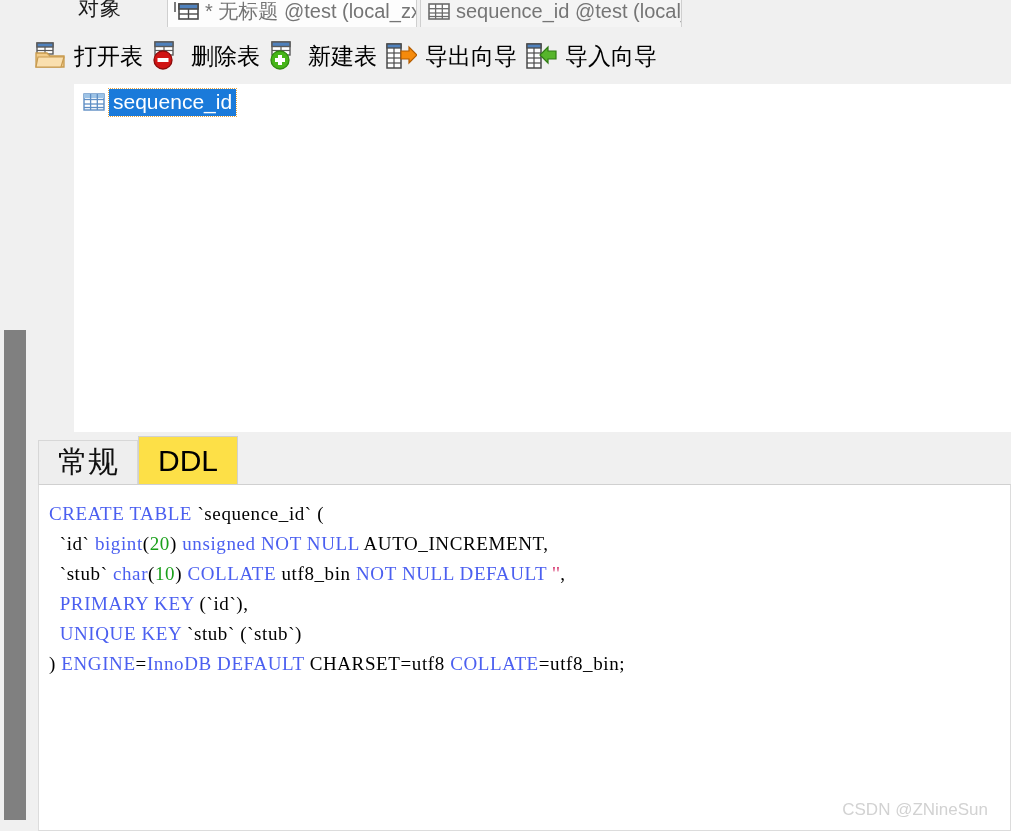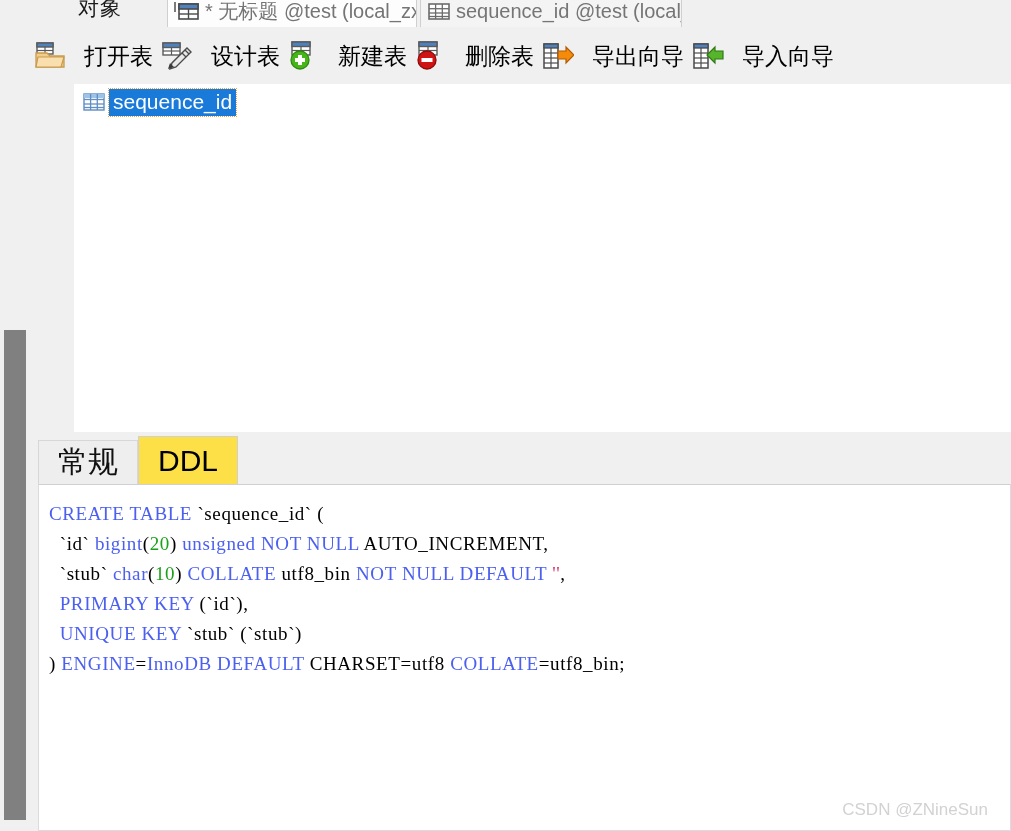--- a/index.html
+++ b/index.html
@@ -89,21 +89,21 @@
     display: flex;
     align-items: center;
     height: 40px;
     padding: 0 6px 0 2px;
     cursor: default;
     white-space: nowrap;
   }
   .tb-label {
     font-size: 23px;
     color: #000;
-    margin-left: 18px;
+    margin-left: 8px;
     line-height: 40px;
     white-space: nowrap;
   }
 
   
   .listpane {
     position: absolute;
     left: 30px; top: 84px;
     width: 981px; height: 348px;
     background: #ffffff;
@@ -255,63 +255,48 @@
           <rect x="3" y="2" width="16" height="4" fill="#4f81bd" stroke="#5a5a5a" stroke-width="1.4"></rect>
           <line x1="3" y1="9.5" x2="19" y2="9.5" stroke="#5a5a5a" stroke-width="1.2"></line>
           <line x1="11" y1="6" x2="11" y2="13" stroke="#5a5a5a" stroke-width="1.2"></line>
           <path d="M2 12 h11 l3 3 h14 v11 H2 Z" fill="#f2cc8a" stroke="#c79a4e" stroke-width="1.3"></path>
           <path d="M4 16 h26 l-3 10 H2 Z" fill="#fadfae" stroke="#c79a4e" stroke-width="1.2"></path>
         </svg>
       </span>
       <span class="tb-label">打开表</span>
     </div>
 
-    <div class="tb-btn">
-      <span class="icn">
-        <svg width="32" height="30" viewBox="0 0 32 30">
-          <rect x="2" y="2" width="17" height="12" fill="#ffffff" stroke="#5a5a5a" stroke-width="1.4"></rect>
-          <rect x="2" y="2" width="17" height="4.5" fill="#4f81bd" stroke="#5a5a5a" stroke-width="1.4"></rect>
-          <line x1="2" y1="10" x2="19" y2="10" stroke="#5a5a5a" stroke-width="1.2"></line>
-          <line x1="10.5" y1="6.5" x2="10.5" y2="14" stroke="#5a5a5a" stroke-width="1.2"></line>
-          <path d="M26 7 l4 4 -15 15 -6 2 2 -6 Z" fill="#e9e9e9" stroke="#4a4a4a" stroke-width="1.4"></path>
-          <path d="M9 22 l-2 6 6 -2 Z" fill="#3a3a3a"></path>
-          <line x1="24" y1="9" x2="28" y2="13" stroke="#4a4a4a" stroke-width="1.2"></line>
-          <line x1="21" y1="12" x2="25" y2="16" stroke="#4a4a4a" stroke-width="1.2"></line>
-        </svg>
-      </span>
-      <span class="tb-label">设计表</span>
+
+    <div class="tb-btn">
+      <span class="icn">
+        <svg width="32" height="30" viewBox="0 0 32 30">
+          <rect x="4" y="1" width="18" height="13" fill="#ffffff" stroke="#5a5a5a" stroke-width="1.4"></rect>
+          <rect x="4" y="1" width="18" height="4.5" fill="#4f81bd" stroke="#5a5a5a" stroke-width="1.4"></rect>
+          <line x1="4" y1="9.5" x2="22" y2="9.5" stroke="#5a5a5a" stroke-width="1.2"></line>
+          <line x1="13" y1="5.5" x2="13" y2="14" stroke="#5a5a5a" stroke-width="1.2"></line>
+          <circle cx="12" cy="19" r="9" fill="#d01414" stroke="#8c0b0b" stroke-width="1.3"></circle>
+          <rect x="6.5" y="17" width="11" height="4" fill="#ffffff"></rect>
+        </svg>
+      </span>
+      <span class="tb-label">删除表</span>
     </div>
 
     <div class="tb-btn">
       <span class="icn">
         <svg width="32" height="30" viewBox="0 0 32 30">
           <rect x="4" y="1" width="18" height="13" fill="#ffffff" stroke="#5a5a5a" stroke-width="1.4"></rect>
           <rect x="4" y="1" width="18" height="4.5" fill="#4f81bd" stroke="#5a5a5a" stroke-width="1.4"></rect>
           <line x1="4" y1="9.5" x2="22" y2="9.5" stroke="#5a5a5a" stroke-width="1.2"></line>
           <line x1="13" y1="5.5" x2="13" y2="14" stroke="#5a5a5a" stroke-width="1.2"></line>
           <circle cx="12" cy="19" r="9" fill="#46b518" stroke="#2f8a0f" stroke-width="1.3"></circle>
           <rect x="7" y="17" width="10" height="4" fill="#ffffff"></rect>
           <rect x="10" y="14" width="4" height="10" fill="#ffffff"></rect>
         </svg>
       </span>
       <span class="tb-label">新建表</span>
-    </div>
-
-    <div class="tb-btn">
-      <span class="icn">
-        <svg width="32" height="30" viewBox="0 0 32 30">
-          <rect x="4" y="1" width="18" height="13" fill="#ffffff" stroke="#5a5a5a" stroke-width="1.4"></rect>
-          <rect x="4" y="1" width="18" height="4.5" fill="#4f81bd" stroke="#5a5a5a" stroke-width="1.4"></rect>
-          <line x1="4" y1="9.5" x2="22" y2="9.5" stroke="#5a5a5a" stroke-width="1.2"></line>
-          <line x1="13" y1="5.5" x2="13" y2="14" stroke="#5a5a5a" stroke-width="1.2"></line>
-          <circle cx="12" cy="19" r="9" fill="#d01414" stroke="#8c0b0b" stroke-width="1.3"></circle>
-          <rect x="6.5" y="17" width="11" height="4" fill="#ffffff"></rect>
-        </svg>
-      </span>
-      <span class="tb-label">删除表</span>
     </div>
 
     <div class="tb-btn">
       <span class="icn">
         <svg width="32" height="30" viewBox="0 0 32 30">
           <rect x="2" y="3" width="14" height="24" fill="#ffffff" stroke="#4a4a4a" stroke-width="1.5"></rect>
           <rect x="2" y="3" width="14" height="4" fill="#4f81bd" stroke="#4a4a4a" stroke-width="1.3"></rect>
           <line x1="2" y1="12" x2="16" y2="12" stroke="#4a4a4a" stroke-width="1.2"></line>
           <line x1="2" y1="17" x2="16" y2="17" stroke="#4a4a4a" stroke-width="1.2"></line>
           <line x1="2" y1="22" x2="16" y2="22" stroke="#4a4a4a" stroke-width="1.2"></line>

